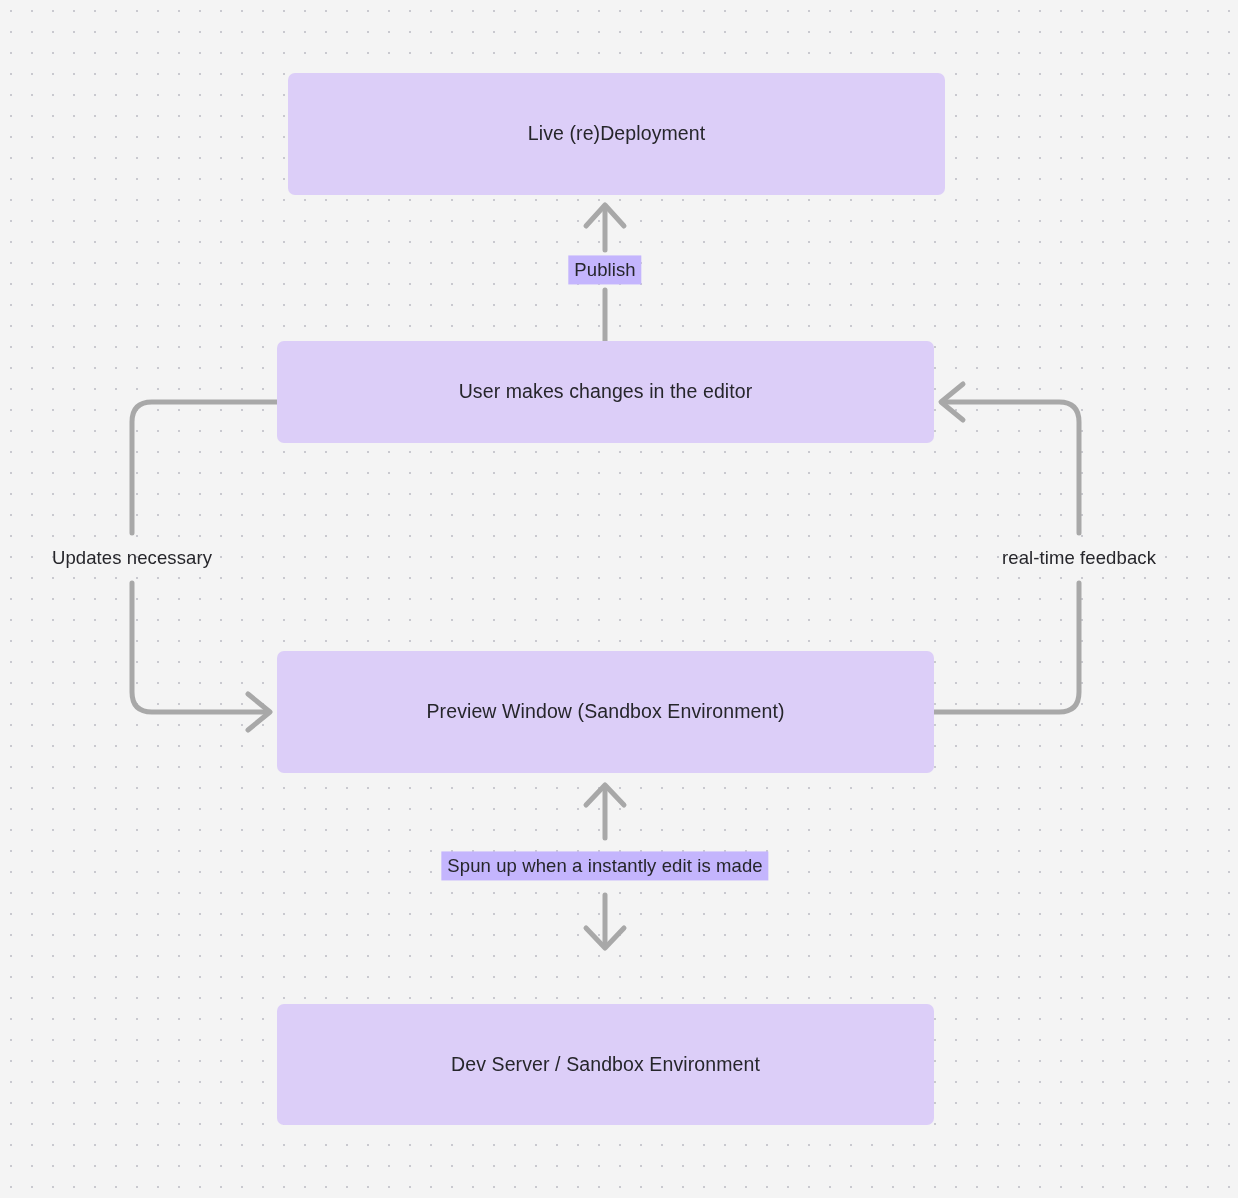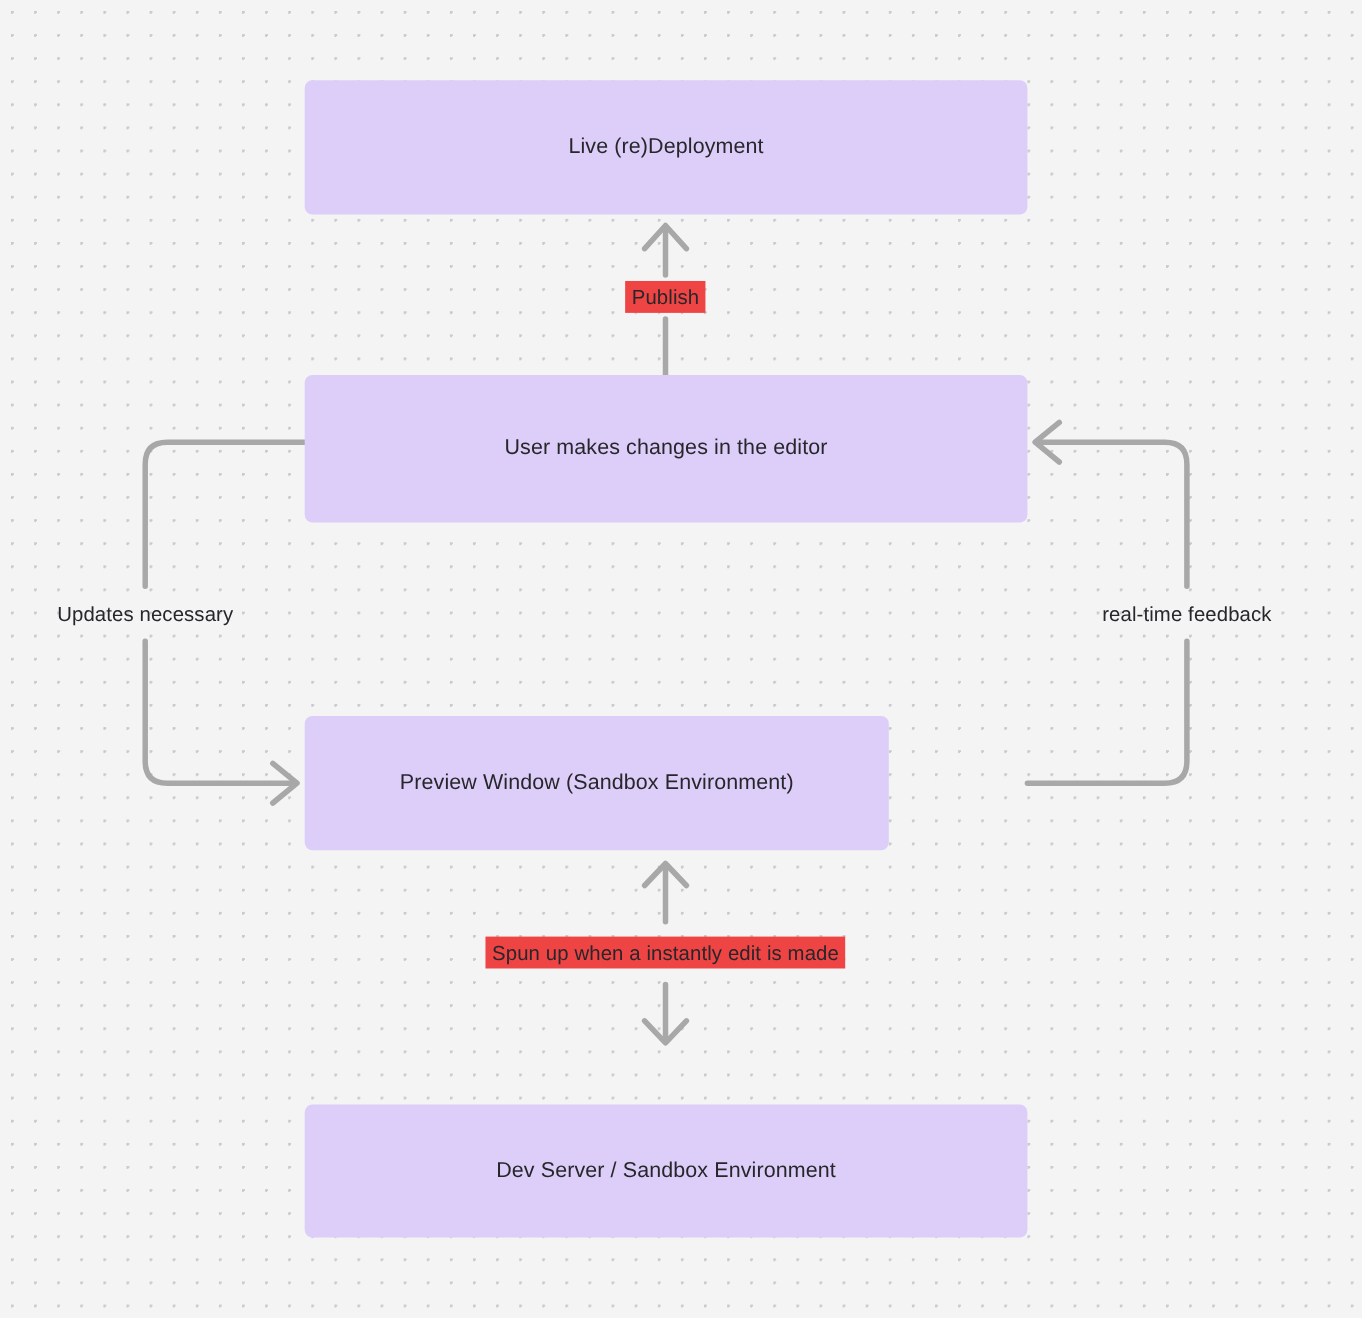--- a/index.html
+++ b/index.html
@@ -49,21 +49,21 @@
     letter-spacing: 0.1px;
     padding: 0 14px;
   }
   .edge-label {
     position: absolute;
     font-size: 18.5px;
     line-height: 1.25;
     color: #26262b;
     letter-spacing: 0.1px;
     white-space: nowrap;
-    background: #ef4444;
+    background: #c4b5fd;
     padding: 3px 6px;
     transform: translate(-50%, -50%);
   }
   .edge-label.flat-bg { background: transparent; }
 </style>
 </head>
 <body>
 
 <div id="canvas">
 
@@ -88,29 +88,29 @@
     </g>
 
     <g>
       <path d="M 605 838 L 605 788" fill="none" stroke="#a8a8a8" stroke-width="5" stroke-linecap="round"></path>
       <path d="M 586 805 L 605 785 L 624 805" fill="none" stroke="#a8a8a8" stroke-width="5" stroke-linecap="round" stroke-linejoin="round"></path>
       <path d="M 605 895 L 605 945" fill="none" stroke="#a8a8a8" stroke-width="5" stroke-linecap="round"></path>
       <path d="M 586 928 L 605 948 L 624 928" fill="none" stroke="#a8a8a8" stroke-width="5" stroke-linecap="round" stroke-linejoin="round"></path>
     </g>
   </svg>
 
-  <div class="node" style="left:277px; top:73px; width:657px; height:122px;">
+  <div class="node" style="left:288px; top:73px; width:657px; height:122px;">
     <span class="node-label">Live (re)Deployment</span>
   </div>
 
-  <div class="node" style="left:277px; top:341px; width:657px; height:134px;">
+  <div class="node" style="left:277px; top:341px; width:657px; height:102px;">
     <span class="node-label">User makes changes in the editor</span>
   </div>
 
-  <div class="node" style="left:277px; top:651px; width:531px; height:122px;">
+  <div class="node" style="left:277px; top:651px; width:657px; height:122px;">
     <span class="node-label">Preview Window (Sandbox Environment)</span>
   </div>
 
   <div class="node" style="left:277px; top:1004px; width:657px; height:121px;">
     <span class="node-label">Dev Server / Sandbox Environment</span>
   </div>
 
   <div class="edge-label" style="left:605px; top:270px;">Publish</div>
 
   <div class="edge-label flat-bg" style="left:132px; top:558px;">Updates necessary</div>

